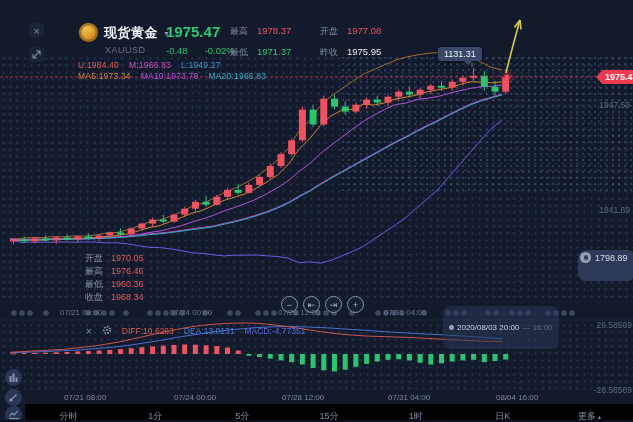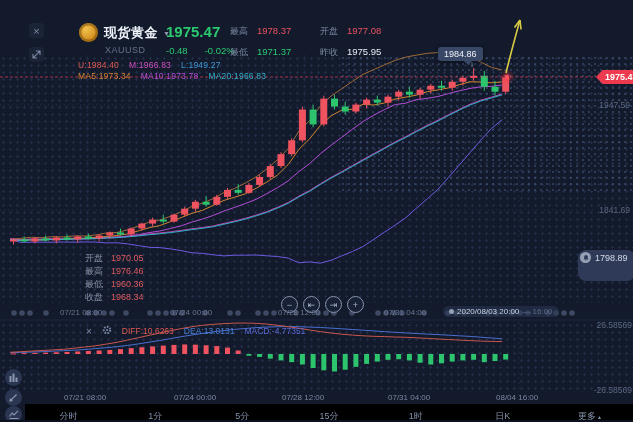--- a/index.html
+++ b/index.html
@@ -35,21 +35,21 @@
   .callout:after{content:'';position:absolute;left:26px;top:100%;border:4px solid transparent;border-top-color:#3a4868;}
   .alert-pill{display:flex;align-items:center;gap:4px;background:#2e3a57;border-radius:8px;height:15px;padding:0 7px 16px 2px;cursor:pointer;}
   .alert-pill .bell{width:11px;height:11px;border-radius:50%;background:#96a0b5;display:flex;align-items:center;justify-content:center;}
   .alert-pill .t{font-size:9px;color:#d3dae6;}
   
   .zbtn{width:15px;height:15px;border-radius:50%;border:1px solid #8a94ad;color:#aab3c6;background:rgba(25,34,54,.85);
         display:flex;align-items:center;justify-content:center;font-size:9px;cursor:pointer;}
   
   .tlab{font-size:8px;color:#6a7690;white-space:nowrap;}
   .blab{font-size:8px;color:#7c879f;white-space:nowrap;}
-  .range{display:flex;align-items:center;gap:3px;font-size:8px;background:rgba(42,54,84,.55);border-radius:7px;padding:1px 6px;}
+  .range{display:flex;align-items:center;gap:3px;font-size:8px;background:rgba(42,54,84,.55);border-radius:7px;padding:17px 6px;}
   .range .b{width:5px;height:5px;border-radius:50%;background:#96a0b5;}
   .range .d{color:#cdd5e2;} .range .e{color:#5f6b85;}
   
   .m-ico{color:#7d8aa5;font-size:10px;cursor:pointer;}
   .m-lab{font-size:8.5px;white-space:nowrap;}
   .c-diff{color:#e05a50;} .c-dea{color:#4a7fd4;} .c-macd{color:#5c6bd8;}
   
   .footer{left:25px;top:404px;width:608px;height:25px;background:#000000;display:flex;text-align:right;}
   .tab{flex:1;display:flex;align-items:center;justify-content:center;font-size:9px;color:#8291ac;cursor:pointer;gap:2px;}
   .tab.sel{background:#3e5377;color:#e6ebf4;}
@@ -329,21 +329,21 @@
   <div class="abs" style="left:85px;top:252px;">
     <div class="tt-row"><span class="l">开盘</span><span class="v">1970.05</span></div>
     <div class="tt-row"><span class="l">最高</span><span class="v">1976.46</span></div>
     <div class="tt-row"><span class="l">最低</span><span class="v">1960.36</span></div>
     <div class="tt-row"><span class="l">收盘</span><span class="v">1968.34</span></div>
   </div>
 
   <div class="abs ylab" style="left:570px;top:100px;">1947.59</div>
   <div class="abs ylab" style="left:570px;top:205px;">1841.69</div>
   <div class="abs ptag" style="left:596px;top:70px;">1975.47</div>
-  <div class="abs callout" style="left:438px;top:47px;">1984.86</div>
+  <div class="abs callout" style="left:438px;top:47px;">1131.31</div>
   <div class="abs alert-pill" style="left:578px;top:250px;">
     <span class="bell">
       <svg width="8" height="8" viewBox="0 0 12 12">
           <path d="M6 1.6 C4.2 1.6 3.2 3 3.2 5 L3.2 7 L2.2 8.4 L9.8 8.4 L8.8 7 L8.8 5 C8.8 3 7.8 1.6 6 1.6 Z M5 9.2 a1 1 0 0 0 2 0" fill="#2e3a57"></path>
         </svg>
     </span>
     <span class="t">1798.89</span>
   </div>
 
   <div class="abs" style="left:281px;top:296px;display:flex;gap:5px;">

